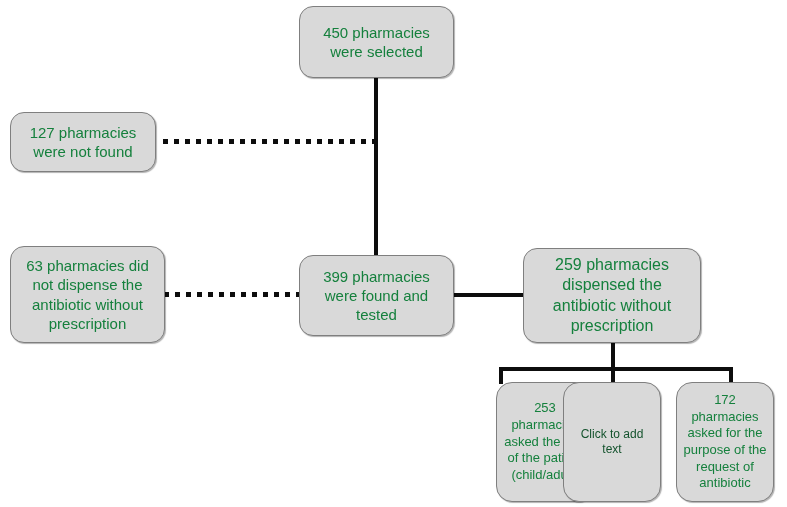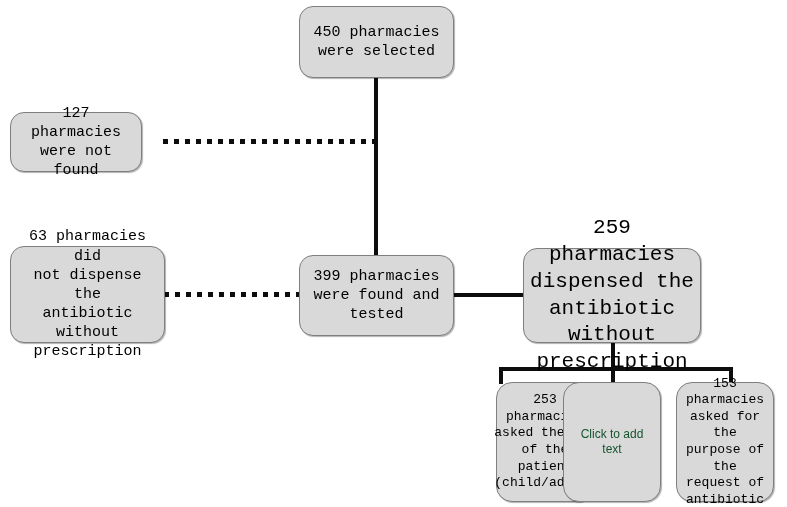--- a/index.html
+++ b/index.html
@@ -21,36 +21,36 @@
   .node {
     position: absolute;
     box-sizing: border-box;
     background: #d9d9d9;
     border: 1px solid #7f7f7f;
     border-radius: 14px;
     display: flex;
     align-items: center;
     justify-content: center;
     text-align: center;
-    color: #000000;
-    font-family: Liberation Mono, monospace;
+    color: #15803d;
+    font-family: Liberation Sans, sans-serif;
     line-height: 1.28;
     box-shadow: 1px 1px 1px rgba(0,0,0,0.30);
     z-index: 3;
   }
   .node .txt {
     padding: 0 6px;
     white-space: pre-line;
   }
   
   .n-top      { left: 299px; top: 6px;   width: 155px; height: 72px;  font-size: 15px; }
-  .n-notfound { left: 10px;  top: 112px; width: 132px; height: 60px;  font-size: 15px; }
+  .n-notfound { left: 10px;  top: 112px; width: 146px; height: 60px;  font-size: 15px; }
   .n-nodisp   { left: 10px;  top: 246px; width: 155px; height: 97px;  font-size: 15px; justify-content: center; }
   .n-tested   { left: 299px; top: 255px; width: 155px; height: 81px;  font-size: 15px; }
-  .n-disp     { left: 523px; top: 248px; width: 178px; height: 95px;  font-size: 21px; }
+  .n-disp     { left: 523px; top: 248px; width: 178px; height: 95px;  font-size: 16px; }
   .n-leaf     { top: 382px;  width: 98px;  height: 120px; font-size: 13px; border-radius: 16px; }
   .n-leaf1    { left: 450px; margin-left: 46px; }
   .n-leaf2    { left: 563px; font-family: "Liberation Sans", sans-serif; font-size: 12px; color: #14532d; }
   .n-leaf3    { left: 676px; }
 
   
   .conn {
     position: absolute;
     background: #0d0d0d;
     z-index: 1;
@@ -124,21 +124,21 @@
 asked the age
 of the patient
 (child/adult)</span>
   </div>
 
   <div class="node n-leaf n-leaf2">
     <span class="txt">Click to add text</span>
   </div>
 
   <div class="node n-leaf n-leaf3">
-    <span class="txt">153
+    <span class="txt">172
 pharmacies
 asked for the
 purpose of the
 request of
 antibiotic</span>
   </div>
 
 </div>
 
 </body></html>

